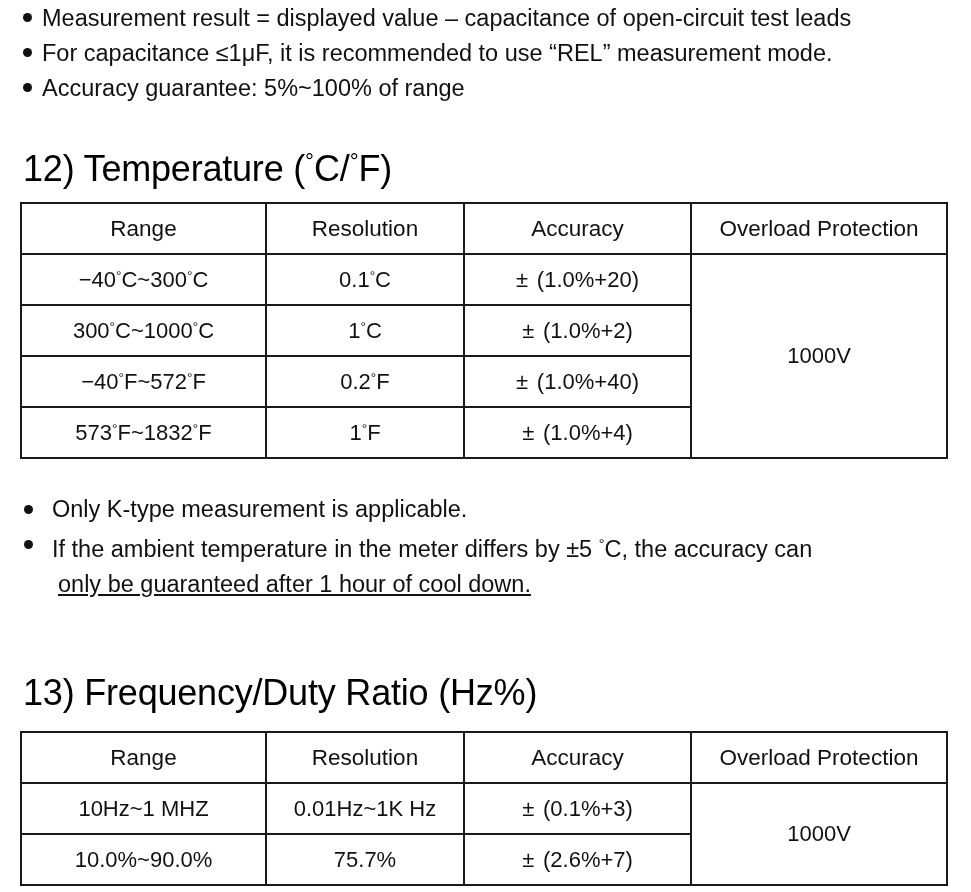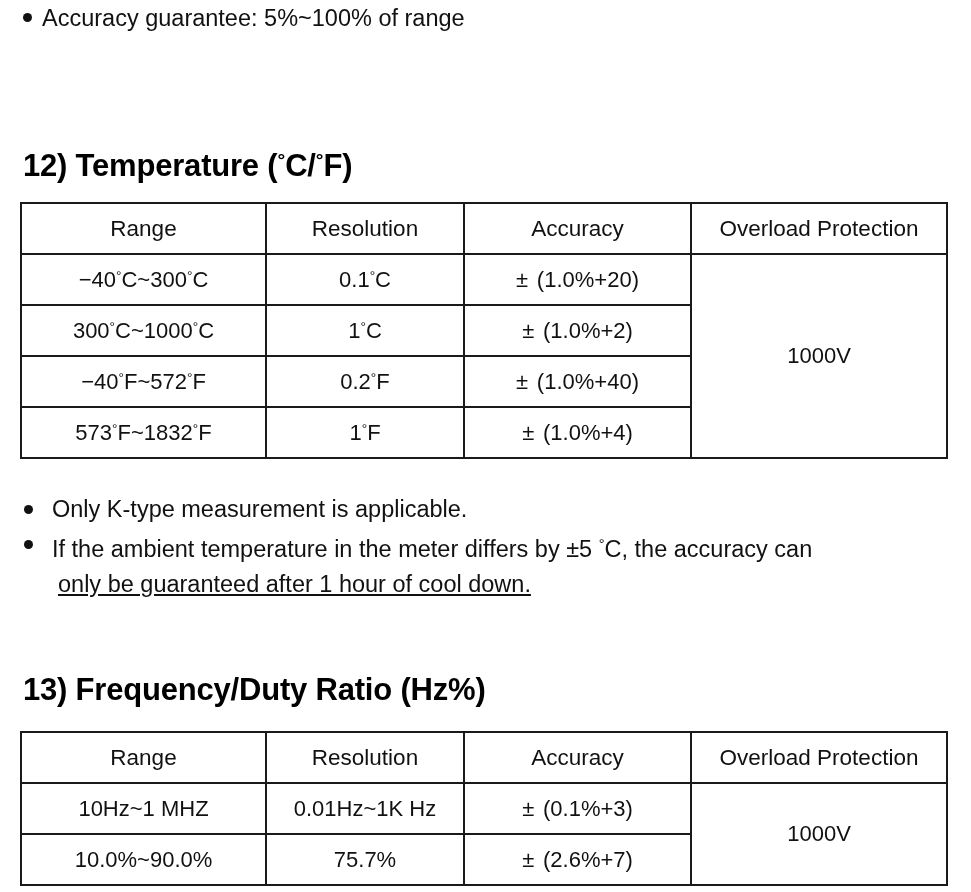--- a/index.html
+++ b/index.html
@@ -61,22 +61,22 @@
     top: 492px;
     width: 940px;
   }
   #list-temp-notes .bullet-item { padding-left: 28px; }
   #list-temp-notes .bullet-item .dot { left: 0px; top: 13px; }
   #list-temp-notes .bullet-item .btext-cont { padding-left: 6px; text-decoration: underline; }
 
   
   .section-heading {
     position: absolute;
-    font-size: 31px;
-    font-weight: bold;
+    font-size: 36px;
+    font-weight: normal;
     color: #000000;
     letter-spacing: -0.2px;
     white-space: nowrap;
   }
   #heading-temperature { left: 23px; top: 148px; }
   #heading-frequency   { left: 23px; top: 672px; }
 
   
   .spec-table {
     position: absolute;
@@ -111,20 +111,28 @@
     letter-spacing: 0;
   }
   .pm { letter-spacing: 0.12em; }
 </style>
 </head>
 <body>
 
 <ul class="bullet-list" id="list-top">
   <li class="bullet-item">
     <span class="dot"></span>
+    <span class="btext">Measurement result = displayed value – capacitance of open-circuit test leads</span>
+  </li>
+  <li class="bullet-item">
+    <span class="dot"></span>
+    <span class="btext">For capacitance ≤1μF, it is recommended to use “REL” measurement mode.</span>
+  </li>
+  <li class="bullet-item">
+    <span class="dot"></span>
     <span class="btext">Accuracy guarantee: 5%~100% of range</span>
   </li>
 </ul>
 
 <div class="section-heading" id="heading-temperature">12) Temperature (<span class="deg">°</span>C/<span class="deg">°</span>F)</div>
 
 <table class="spec-table" id="table-temperature">
   <colgroup>
     <col class="col-range">
       <col class="col-res">

